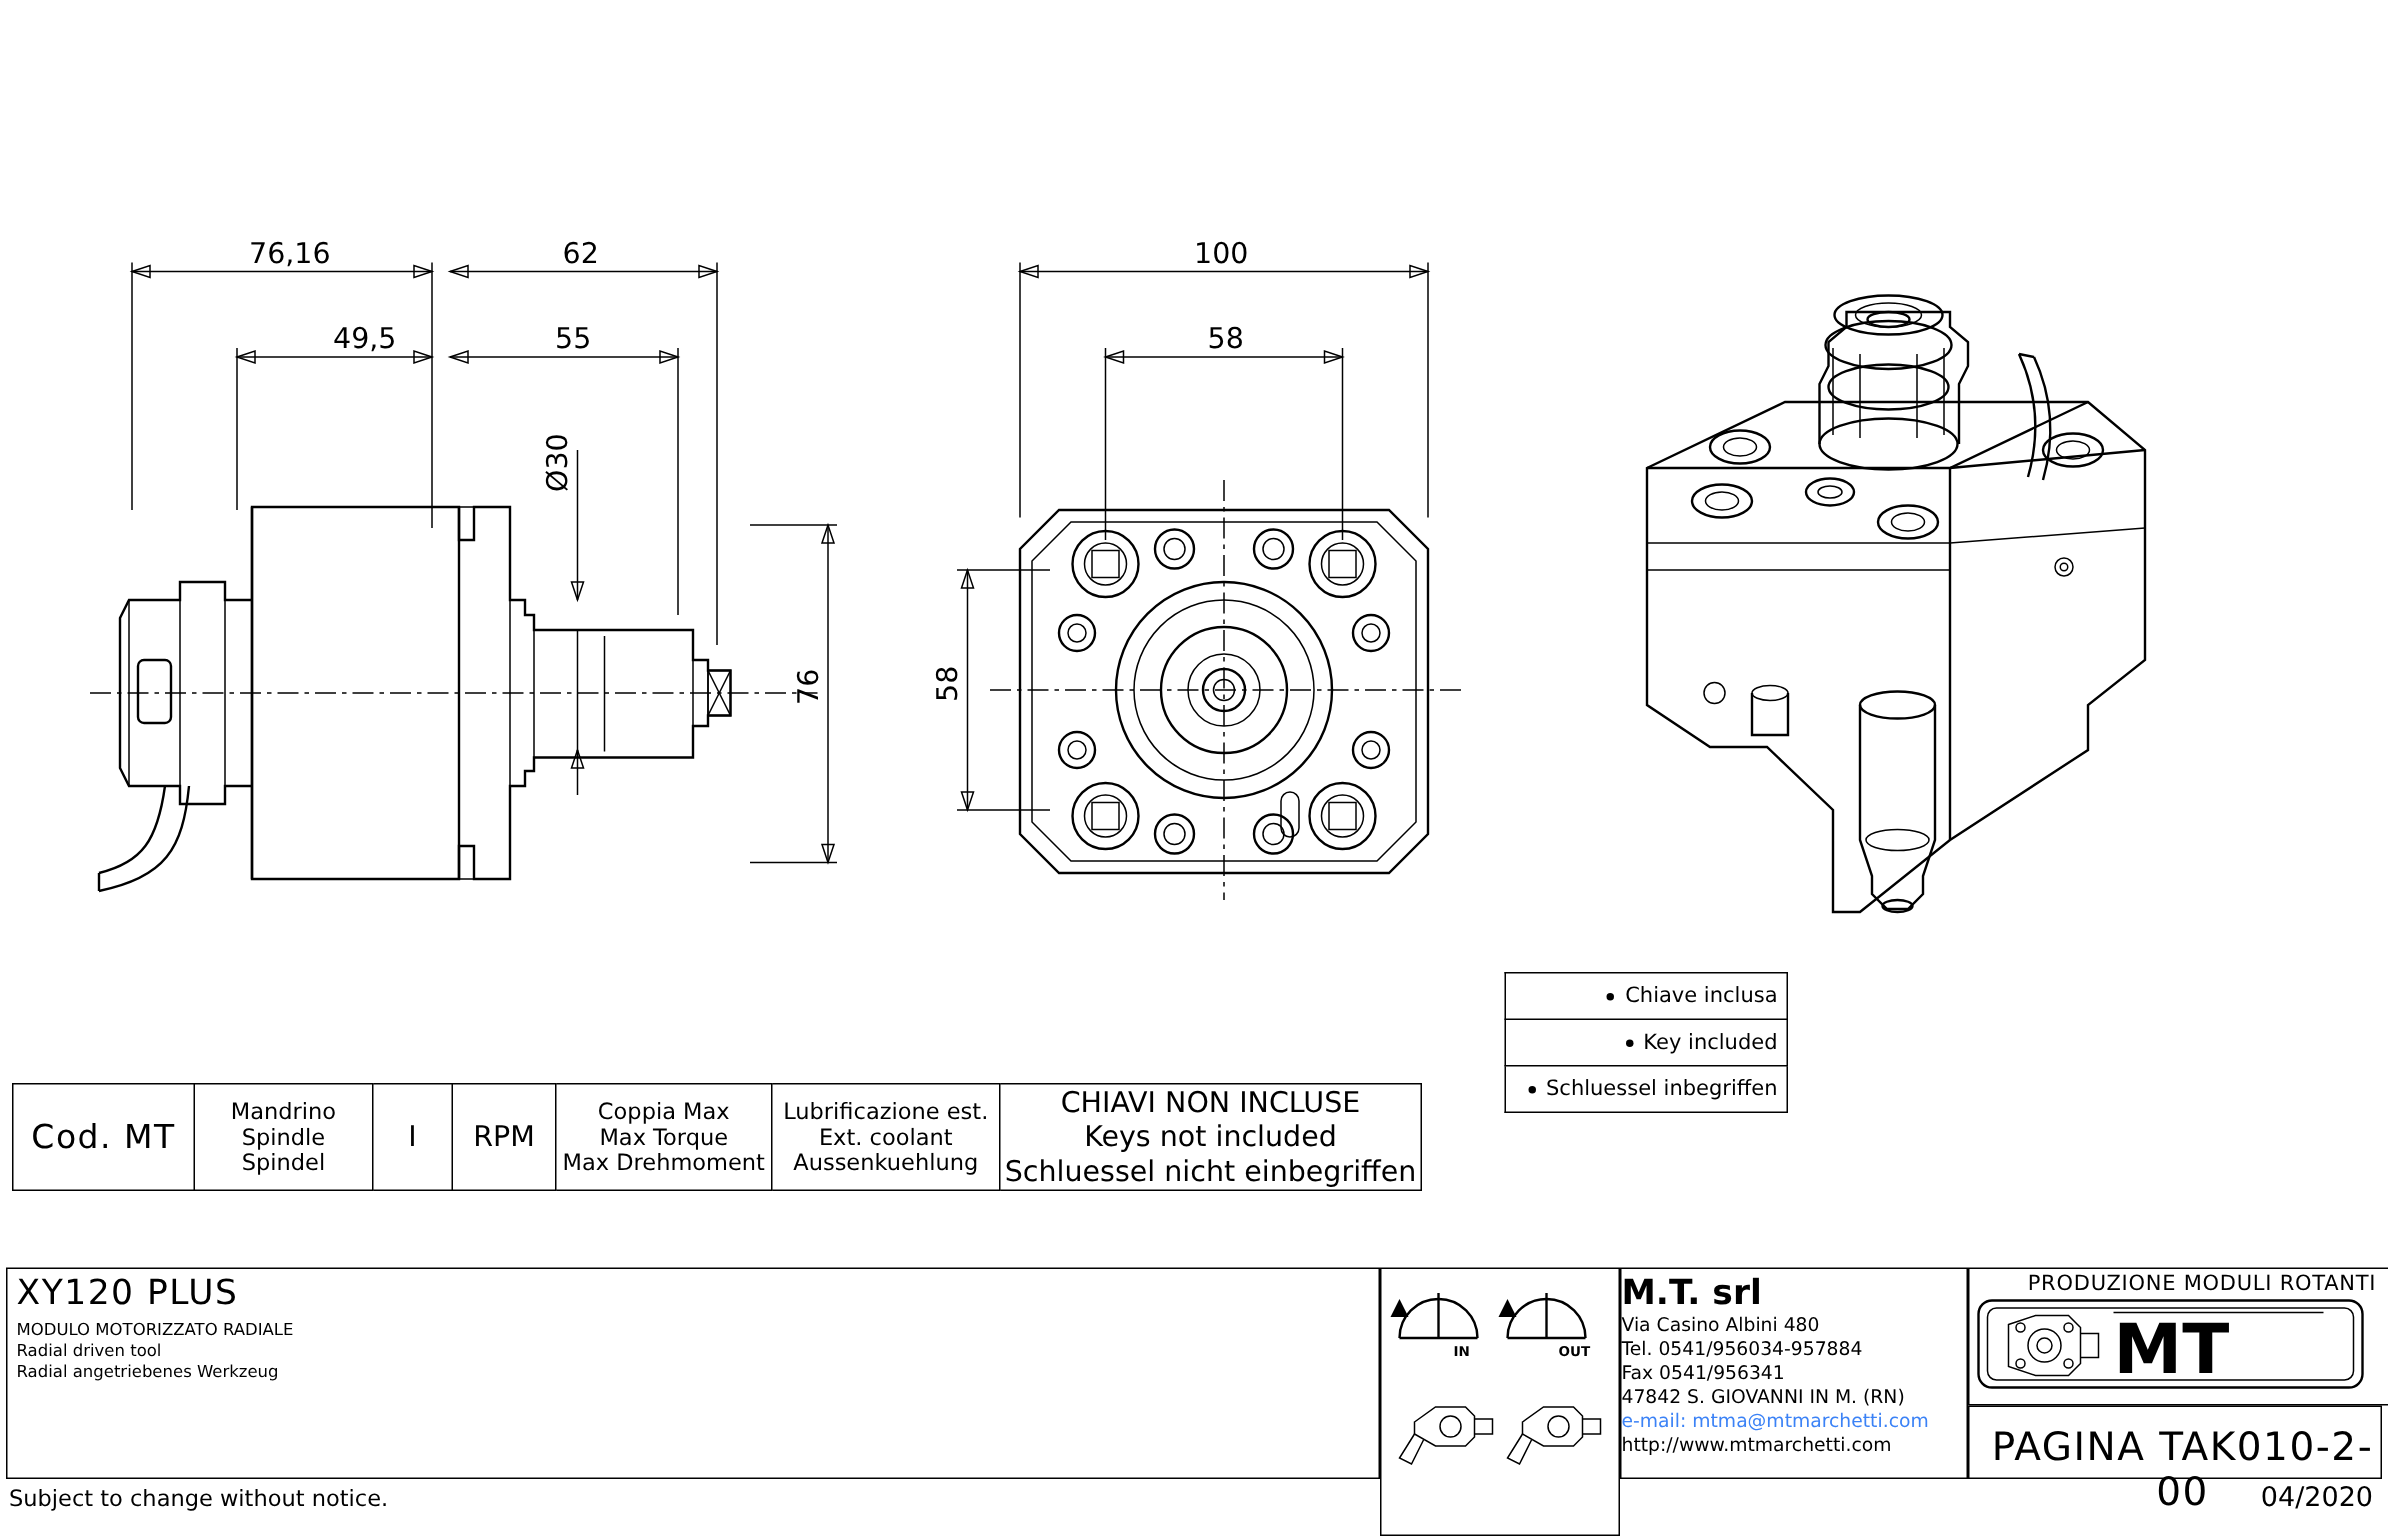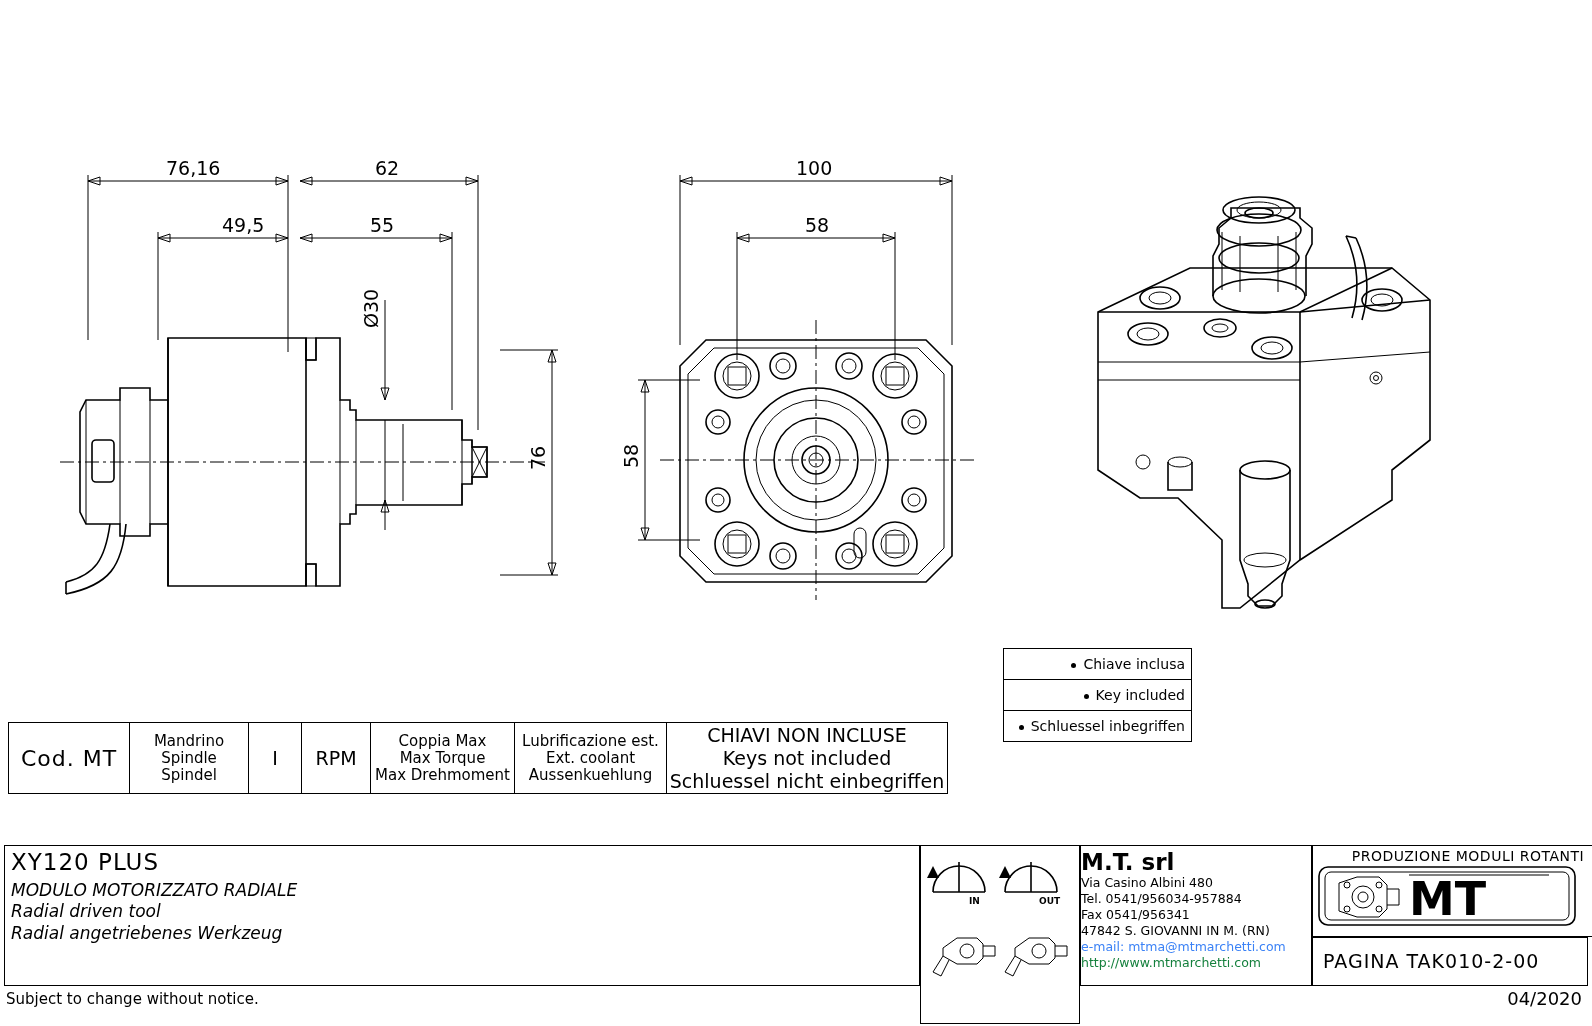--- a/index.html
+++ b/index.html
@@ -17,29 +17,29 @@
   .spec td.h{font-size:15px;line-height:1.12;padding:3px 4px;margin-top:12px;}
   .spec td.v{font-size:17px;padding:4px 2px;}
   .spec td.big{font-size:22px;letter-spacing:1px;}
   .spec td.hdr2{font-size:19px;line-height:1.2;}
   .keybox{position:absolute;left:1003px;top:648px;width:189px;}
   .keybox td{font-size:14px;padding:7px 6px 7px 6px;text-align:right;}
   .keybox .bullet{display:inline-block;width:5px;height:5px;background:#000;border-radius:50%;vertical-align:middle;margin-right:7px;}
   .fbox{position:absolute;border:1.6px solid #000;box-sizing:border-box;}
   .ftitle{left:4px;top:845px;width:916px;height:141px;border:1.6px solid #000;box-sizing:border-box;padding:2px 6px;}
   .ftitle .t1{font-size:23px;line-height:1.22;letter-spacing:1px;}
-  .ftitle .t2{font-size:17px;line-height:1.25;margin-top:4px;font-style:italic;}
+  .ftitle .t2{font-size:11px;line-height:1.25;margin-top:4px;}
   .ficons{left:920px;top:845px;width:160px;height:179px;}
   .fcomp{left:1080px;top:845px;width:232px;height:141px;text-align:left;}
   .fcomp .nm{font-size:23px;font-weight:bold;margin-top:3px;}
   .fcomp .ad{font-size:12.5px;line-height:1.28;}
   .flogo{left:1312px;top:845px;width:312px;height:92px;text-align:center;}
   .flogo .cap{font-size:14px;letter-spacing:0.5px;margin-top:2px;}
   .fpage{left:1312px;top:937px;width:276px;height:49px;}
-  .fpage .pg{font-size:19px;padding:12px 0 0 10px;letter-spacing:1px;}
+  .fpage .pg{font-size:26px;padding:12px 0 0 10px;letter-spacing:1px;text-align:center;}
   .fnote{position:absolute;left:6px;top:990px;font-size:15px;}
   .fdate{position:absolute;right:10px;top:988px;font-size:18px;}
 </style>
 </head>
 <body>
 
 <div class="page">
 
   <svg width="1592" height="720" style="position:absolute;left:0;top:0">
 
@@ -324,21 +324,21 @@
     </svg>
   </div>
 
   <div class="fbox fcomp">
     <div class="nm">M.T. srl</div>
     <div class="ad">Via Casino Albini 480</div>
     <div class="ad">Tel. 0541/956034-957884</div>
     <div class="ad">Fax 0541/956341</div>
     <div class="ad">47842 S. GIOVANNI IN M. (RN)</div>
     <div class="ad" style="color:#3b82f6">e-mail: mtma@mtmarchetti.com</div>
-    <div class="ad" style="color:#15803d">http://www.mtmarchetti.com</div>
+    <div class="ad" style="color:#000000">http://www.mtmarchetti.com</div>
   </div>
 
   <div class="fbox flogo">
     <div class="cap">PRODUZIONE MODULI ROTANTI</div>
     <svg width="268" height="64" style="margin-top:1px">
       <rect class="ln med" x="6" y="2" width="256" height="58" rx="9" fill="#fff"></rect>
       <rect class="ln thin" x="12" y="7" width="244" height="48" rx="6" fill="#fff"></rect>
 
       <g>
         <path class="ln thin" d="M26,18 L44,12 L66,12 L74,20 L74,44 L66,52 L44,52 L26,46 Z"></path>

